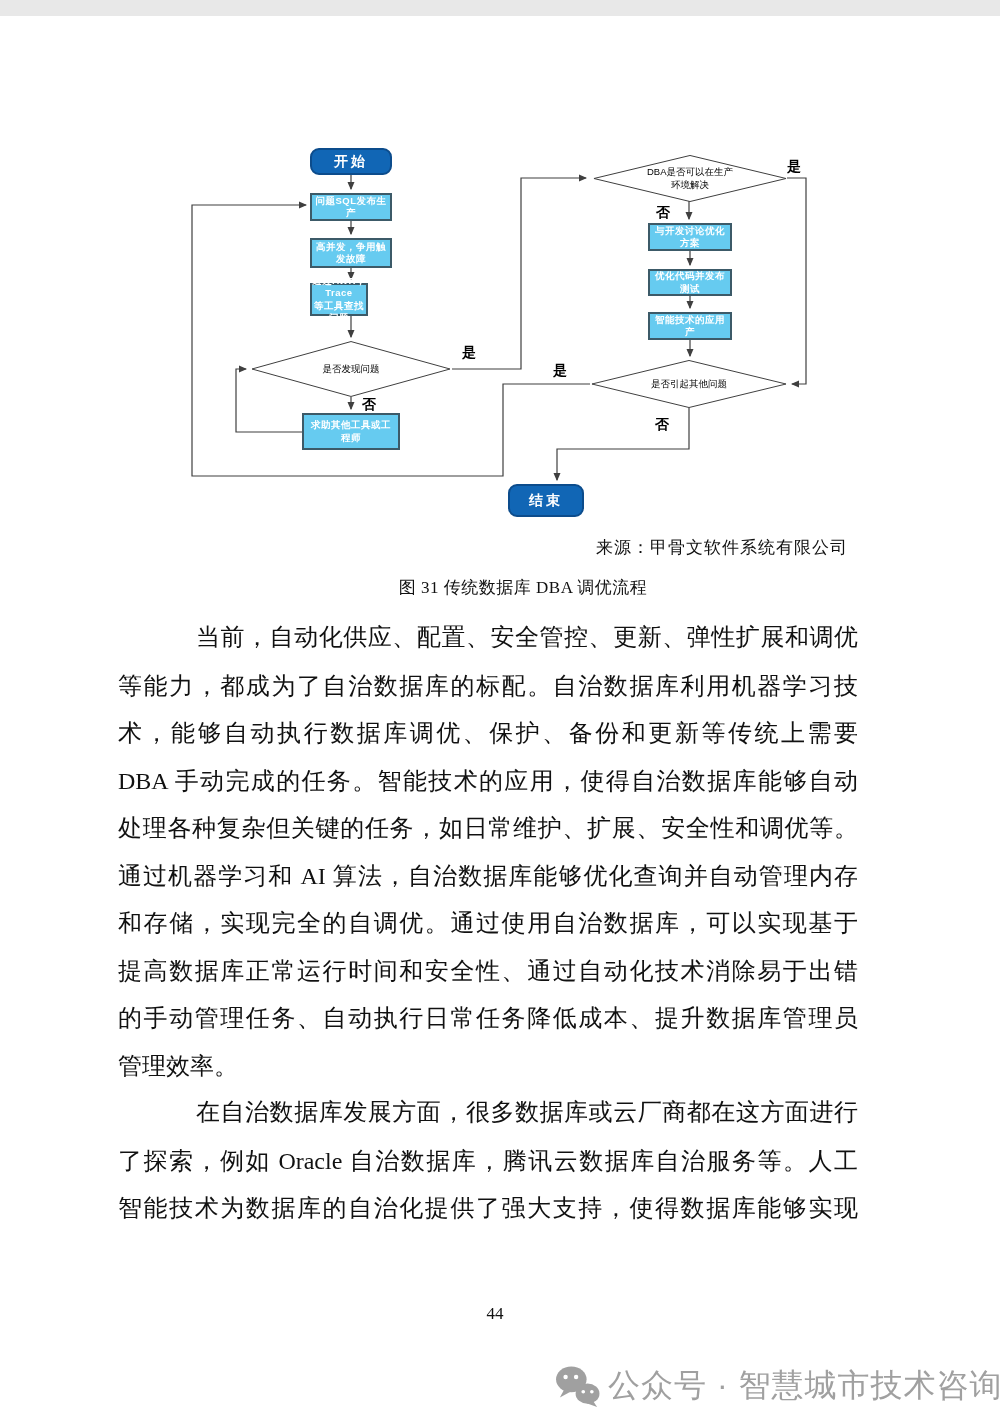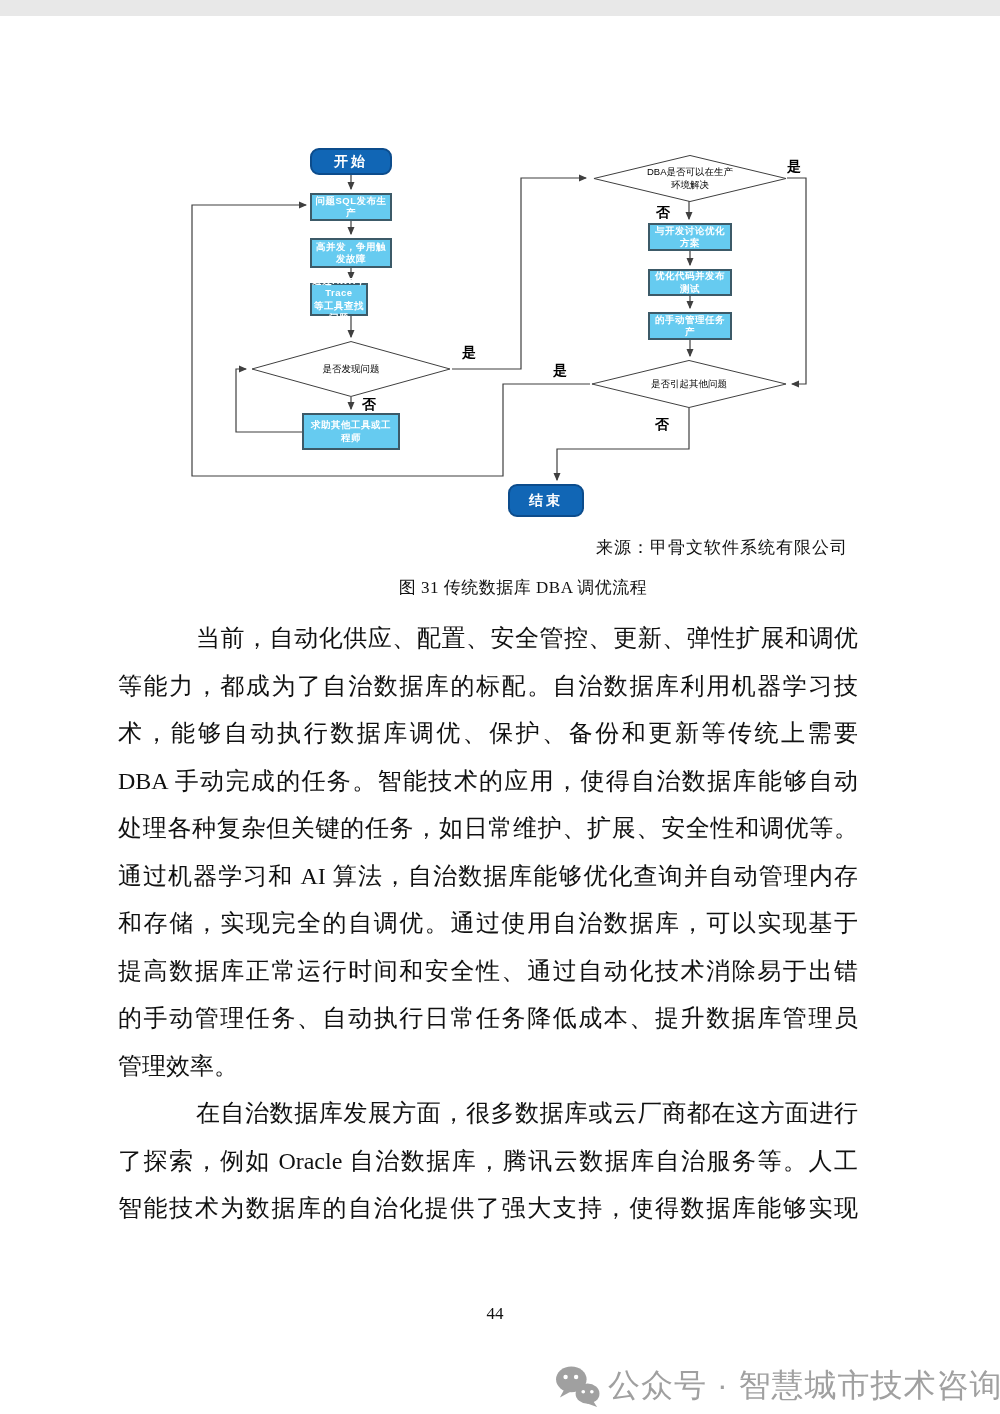--- a/index.html
+++ b/index.html
@@ -44,21 +44,21 @@
     font-family:"Liberation Serif", serif;}
   
   .fig-source{position:absolute;top:520px;left:0;width:848px;text-align:right;
     font-size:17px;letter-spacing:1px;}
   .fig-caption{position:absolute;top:560px;left:0;width:1000px;text-align:center;
     font-size:17px;letter-spacing:0.5px;padding-left:23px;}
   
   .bodytext{position:absolute;left:118px;top:599px;width:740px;font-size:24px;}
   .tline{height:47.5px;line-height:47.5px;text-align:justify;text-align-last:justify;
     overflow:hidden;}
-  .tline.indent{padding-left:78px;}
+  .tline.indent{padding-left:78px;font-family:Liberation Mono, monospace;}
   .tline.noexpand{text-align-last:left;}
   
   .pageno{position:absolute;top:1288px;left:0;width:990px;text-align:center;font-size:17px;}
   .watermark{position:absolute;left:555px;top:1348px;display:flex;align-items:center;gap:7px;
     color:var(--watermark);font-family:"Liberation Sans", sans-serif;
     font-size:32px;letter-spacing:1px;white-space:nowrap;}
   .watermark svg{display:block;}
 </style>
 </head>
 <body>
@@ -117,21 +117,21 @@
       <span>DBA是否可以在生产
 环境解决</span>
     </div>
 
     <div class="fnode box" style="left:648px;top:207px;width:84px;height:28px">与开发讨论优化
 方案</div>
 
     <div class="fnode box" style="left:648px;top:253px;width:84px;height:27px">优化代码并发布
 测试</div>
 
-    <div class="fnode box" style="left:648px;top:296px;width:84px;height:28px">的手动管理任务
+    <div class="fnode box" style="left:648px;top:296px;width:84px;height:28px">智能技术的应用
 产</div>
 
     <div class="fnode diamond" style="left:590px;top:344px;width:198px;height:48px">
       <svg viewBox="0 0 100 100" preserveAspectRatio="none">
         <polygon points="50,1 99,50 50,99 1,50"></polygon>
       </svg>
       <span>是否引起其他问题</span>
     </div>
 
     <div class="fnode pill" style="left:508px;top:468px;width:76px;height:33px">结束</div>

